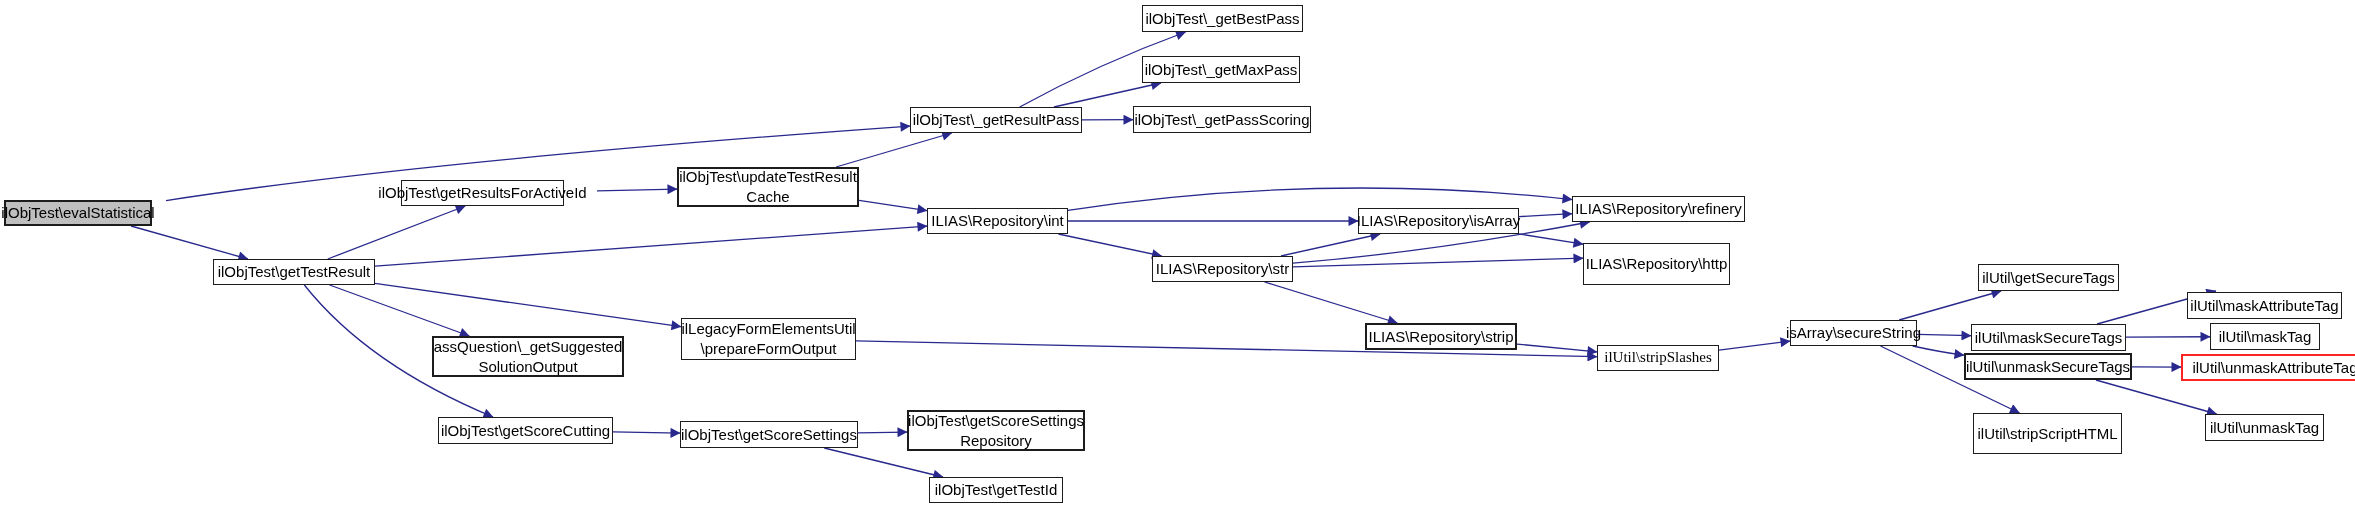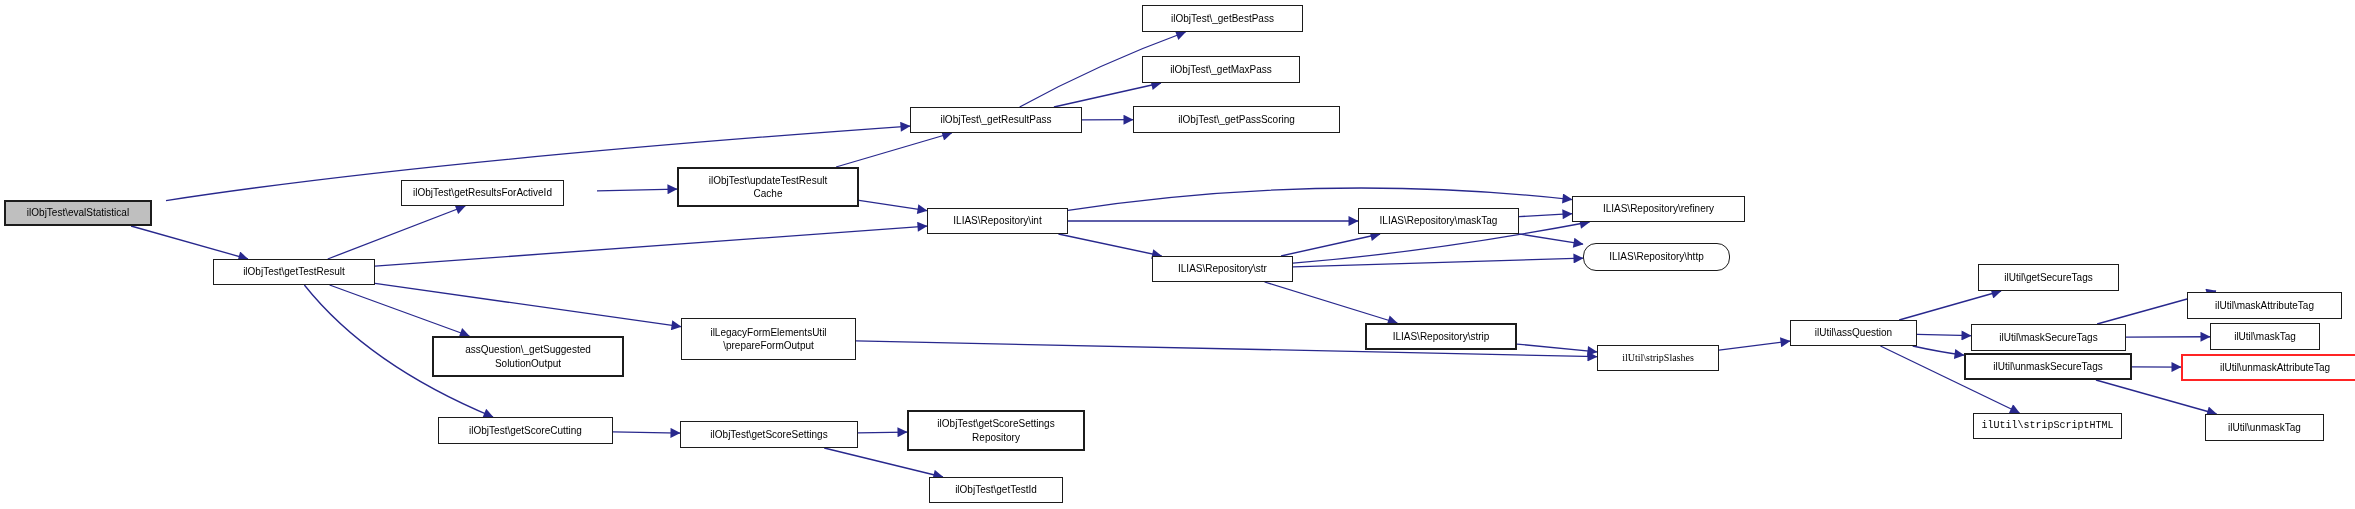--- a/index.html
+++ b/index.html
@@ -4,21 +4,21 @@
 <style>
   html,body{margin:0;padding:0;}
   body{
     width:2355px;height:509px;position:relative;background:#ffffff;
     font-family:"Liberation Sans",sans-serif;overflow:hidden;
   }
   #edge-layer{position:absolute;left:0;top:0;}
   .node{
     position:absolute;box-sizing:border-box;
     display:flex;align-items:center;justify-content:center;
-    text-align:center;font-size:10px;line-height:1.32;color:#000;
+    text-align:center;font-size:15px;line-height:1.32;color:#000;
     background:#ffffff;border:1px solid #1c1c1c;
     white-space:pre-line;cursor:pointer;
   }
   .node.thick{border-width:2px;}
   .node.root{background:#bfbfbf;border-width:2px;}
   .node.alert{border:2px solid #ff2424;}
   .edge{fill:none;stroke:#28288d;stroke-width:1.3;}
 </style>
 </head>
 <body>
@@ -70,36 +70,36 @@
       </g>
   </svg>
 <div class="node root" style="left: 4px; top: 200px; width: 148px; height: 26px;">ilObjTest\evalStatistical</div>
     <div class="node" style="left: 213px; top: 259px; width: 162px; height: 26px;">ilObjTest\getTestResult</div>
     <div class="node" style="left: 401px; top: 180px; width: 163px; height: 26px;">ilObjTest\getResultsForActiveId</div>
     <div class="node thick" style="left: 677px; top: 167px; width: 182px; height: 40px;">ilObjTest\updateTestResult
 Cache</div>
     <div class="node" style="left: 910px; top: 107px; width: 172px; height: 26px;">ilObjTest\_getResultPass</div>
     <div class="node" style="left: 1142px; top: 5px; width: 161px; height: 27px;">ilObjTest\_getBestPass</div>
     <div class="node" style="left: 1142px; top: 56px; width: 158px; height: 27px;">ilObjTest\_getMaxPass</div>
-    <div class="node" style="left: 1133px; top: 106px; width: 207px; height: 27px;">ilObjTest\_getPassScoring</div>
+    <div class="node" style="left: 1133px; top: 106px; width: 178px; height: 27px;">ilObjTest\_getPassScoring</div>
     <div class="node" style="left: 927px; top: 208px; width: 141px; height: 26px;">ILIAS\Repository\int</div>
-    <div class="node" style="left: 1358px; top: 208px; width: 161px; height: 26px;">ILIAS\Repository\maskTag</div>
+    <div class="node" style="left: 1358px; top: 208px; width: 161px; height: 26px;">ILIAS\Repository\isArray</div>
     <div class="node" style="left: 1572px; top: 196px; width: 173px; height: 26px;">ILIAS\Repository\refinery</div>
-    <div class="node" style="left: 1583px; top: 243px; width: 147px; height: 28px; border-radius: 13px;">ILIAS\Repository\http</div>
+    <div class="node" style="left: 1583px; top: 243px; width: 147px; height: 42px;">ILIAS\Repository\http</div>
     <div class="node" style="left: 1152px; top: 256px; width: 141px; height: 26px;">ILIAS\Repository\str</div>
     <div class="node thick" style="left: 1365px; top: 323px; width: 152px; height: 27px;">ILIAS\Repository\strip</div>
     <div class="node" style="left: 1597px; top: 345px; width: 122px; height: 26px; font-family: Liberation Serif, serif;">ilUtil\stripSlashes</div>
-    <div class="node" style="left: 1790px; top: 320px; width: 127px; height: 26px;">ilUtil\assQuestion</div>
+    <div class="node" style="left: 1790px; top: 320px; width: 127px; height: 26px;">isArray\secureString</div>
     <div class="node" style="left: 1978px; top: 264px; width: 141px; height: 27px;">ilUtil\getSecureTags</div>
     <div class="node" style="left: 2187px; top: 264px; width: 155px; height: 27px; margin-top: 28px;">ilUtil\maskAttributeTag</div>
     <div class="node" style="left: 1971px; top: 324px; width: 155px; height: 27px;">ilUtil\maskSecureTags</div>
     <div class="node" style="left: 2210px; top: 323px; width: 110px; height: 27px;">ilUtil\maskTag</div>
     <div class="node thick" style="left: 1964px; top: 353px; width: 168px; height: 27px;">ilUtil\unmaskSecureTags</div>
     <div class="node alert" style="left: 2181px; top: 354px; width: 188px; height: 27px;">ilUtil\unmaskAttributeTag</div>
-    <div class="node" style="left: 1973px; top: 413px; width: 149px; height: 26px; font-family: Liberation Mono, monospace;">ilUtil\stripScriptHTML</div>
+    <div class="node" style="left: 1973px; top: 413px; width: 149px; height: 41px;">ilUtil\stripScriptHTML</div>
     <div class="node" style="left: 2205px; top: 414px; width: 119px; height: 27px;">ilUtil\unmaskTag</div>
     <div class="node thick" style="left: 432px; top: 336px; width: 192px; height: 41px;">assQuestion\_getSuggested
 SolutionOutput</div>
     <div class="node" style="left: 681px; top: 318px; width: 175px; height: 42px;">ilLegacyFormElementsUtil
 \prepareFormOutput</div>
     <div class="node" style="left: 438px; top: 417px; width: 175px; height: 27px;">ilObjTest\getScoreCutting</div>
     <div class="node" style="left: 680px; top: 421px; width: 178px; height: 27px;">ilObjTest\getScoreSettings</div>
     <div class="node thick" style="left: 907px; top: 410px; width: 178px; height: 41px;">ilObjTest\getScoreSettings
 Repository</div>
     <div class="node" style="left: 929px; top: 477px; width: 134px; height: 26px;">ilObjTest\getTestId</div>

